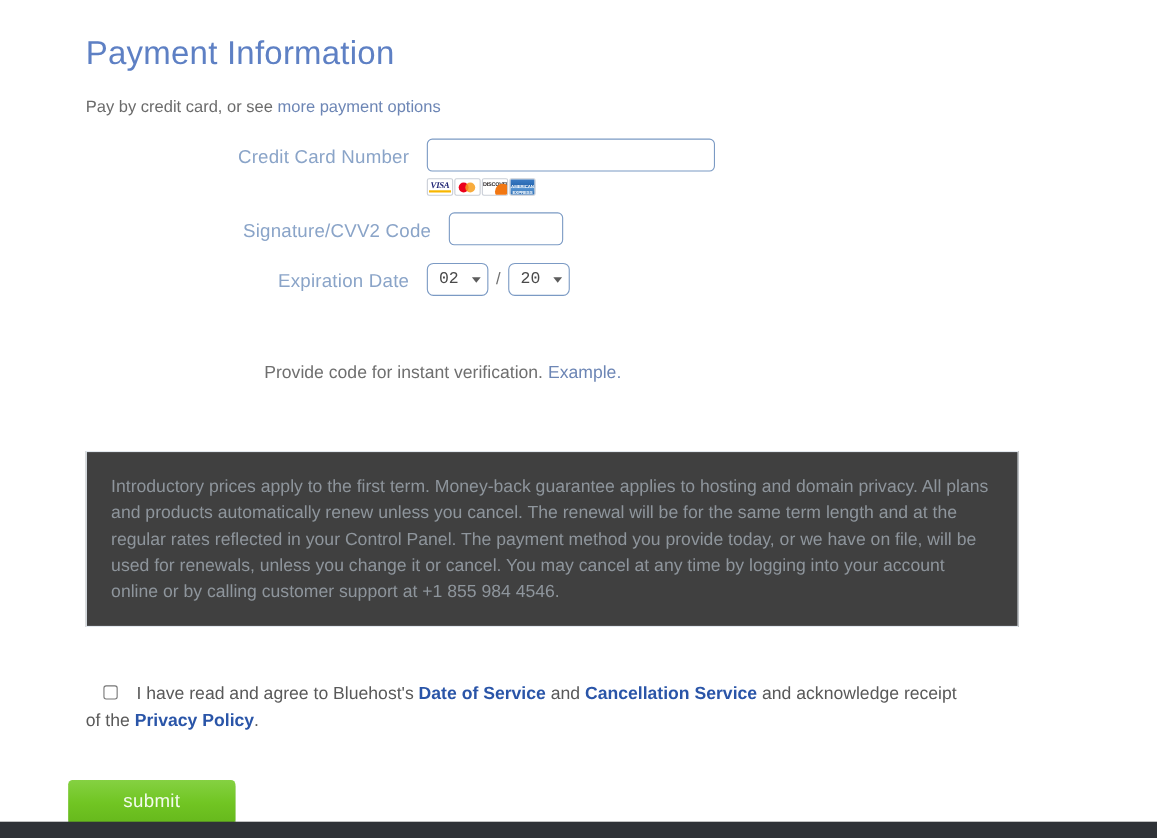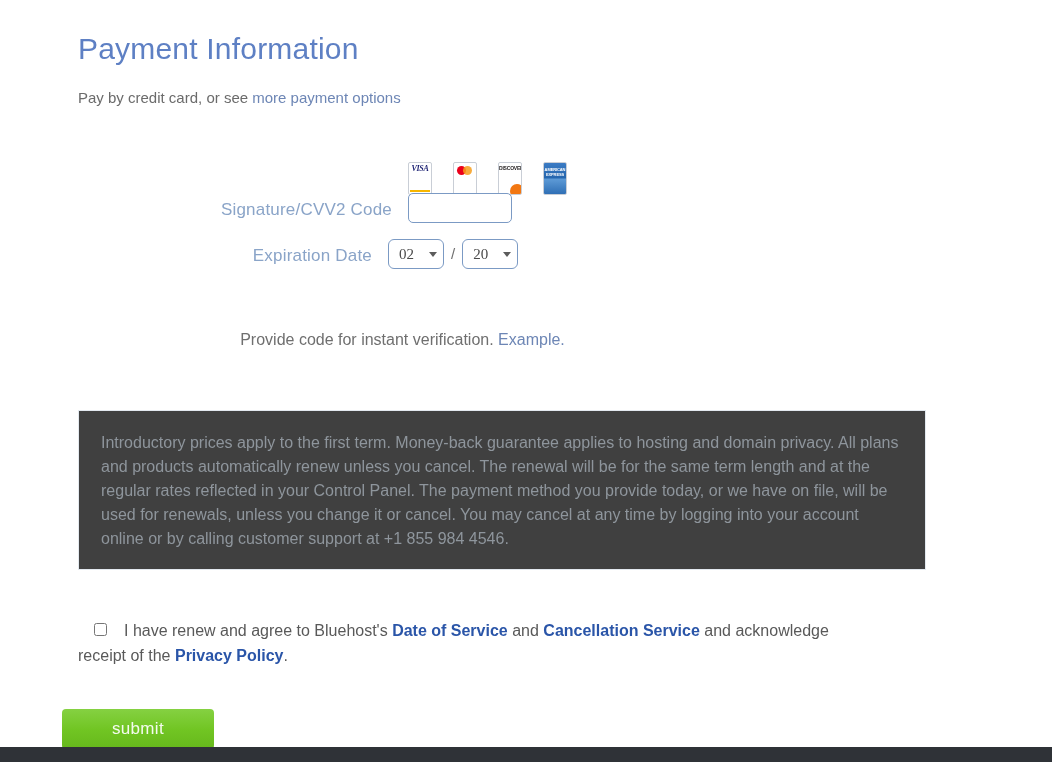--- a/index.html
+++ b/index.html
@@ -97,26 +97,25 @@
   .card-logos {
     position: absolute;
     left: 388px;
     top: 162px;
     display: flex;
     gap: 1px;
     align-items: flex-start;
   }
   .card-logo {
     width: 24px;
-    height: 33px;
+    height: 16px;
     border-radius: 2px;
     position: relative;
     overflow: hidden;
     box-sizing: border-box;
-    margin-left: 20px;
   }
   .logo-visa {
     background: #ffffff;
     border: 1px solid #c9ced6;
   }
   .logo-visa .vtext {
     position: absolute;
     left: 0; right: 0; top: 1px;
     text-align: center;
     font-family: "Liberation Serif", serif;
@@ -190,21 +189,21 @@
   }
   .exp-select {
     appearance: none;
     -webkit-appearance: none;
     -moz-appearance: none;
     box-sizing: border-box;
     height: 30px;
     border: 1px solid #7b9ac4;
     border-radius: 6px;
     background: #ffffff;
-    font-family: Liberation Serif, serif;
+    font-family: Liberation Mono, monospace;
     font-size: 15px;
     color: #4a4a4a;
     padding: 0 22px 0 10px;
     line-height: 28px;
     outline: none;
     cursor: pointer;
   }
   .sel-month { width: 56px; }
   .sel-year  { width: 56px; }
   .sel-caret {
@@ -319,20 +318,24 @@
 </style>
 </head>
 <body>
 
 <div class="page">
 
   <div class="page-title">Payment Information</div>
 
   <div class="subtitle"><span>Pay by credit card, or see </span><a href="#">more payment options</a></div>
 
+  <div class="form-row row-ccnum">
+    <div class="field-label">Credit Card Number</div>
+    <input class="text-input input-ccnum" type="text" value="" style="">
+  </div>
 
   <div class="card-logos">
     <div class="card-logo logo-visa">
       <div class="vtext">VISA</div>
       <div class="vbar"></div>
     </div>
     <div class="card-logo logo-mc">
       <div class="c1"></div>
       <div class="c2"></div>
     </div>
@@ -366,20 +369,20 @@
   </div>
 
   <div class="verify-note"><span>Provide code for instant verification. </span><a href="#">Example.</a></div>
 
   <div class="terms-box">
     <p class="terms-text">Introductory prices apply to the first term. Money-back guarantee applies to hosting and domain privacy. All plans and products automatically renew unless you cancel. The renewal will be for the same term length and at the regular rates reflected in your Control Panel. The payment method you provide today, or we have on file, will be used for renewals, unless you change it or cancel. You may cancel at any time by logging into your account online or by calling customer support at +1 855 984 4546.</p>
   </div>
 
   <div class="agree-block">
     <input class="agree-checkbox" type="checkbox" style="">
-    <p class="agree-text"><span>I have renew and agree to Bluehost's </span><a href="#">Date of Service</a><span> and </span><a href="#">Cancellation Service</a><span> and acknowledge receipt of the </span><a href="#">Privacy Policy</a><span>.</span></p>
+    <p class="agree-text"><span>I have read and agree to Bluehost's </span><a href="#">Date of Service</a><span> and </span><a href="#">Cancellation Service</a><span> and acknowledge receipt of the </span><a href="#">Privacy Policy</a><span>.</span></p>
   </div>
 
   <button class="submit-btn">submit</button>
 
 </div>
 
 <div class="bottom-bar"></div>
 
 </body></html>

